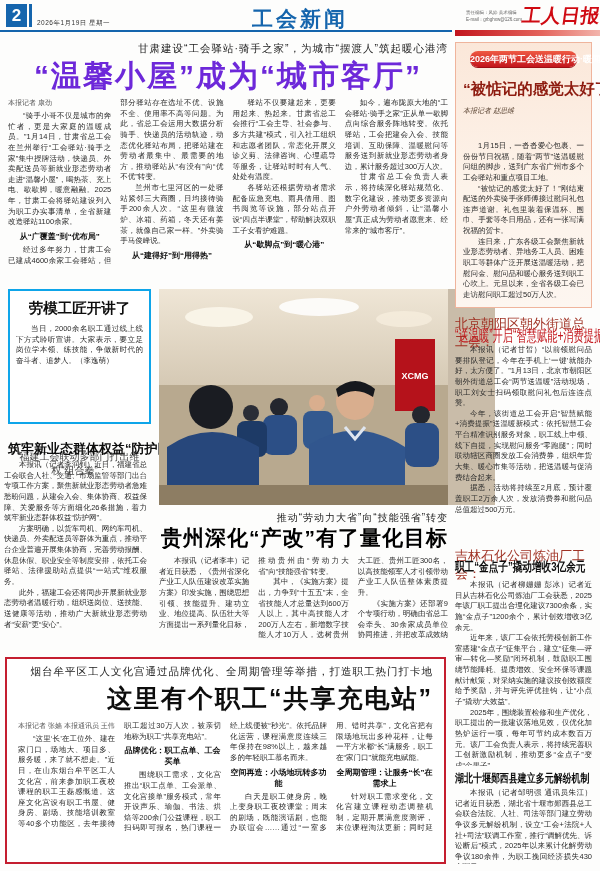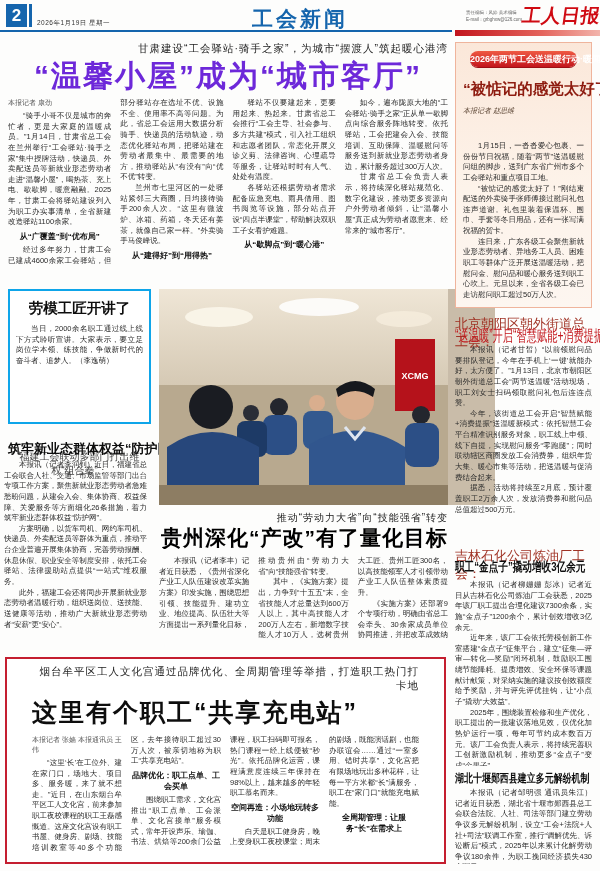--- a/index.html
+++ b/index.html
@@ -40,23 +40,23 @@
   .zhulao-body{position:absolute;left:4px;top:460px;width:143px;height:192px;overflow:hidden;}
   
   .photo{position:absolute;left:159px;top:289px;width:336px;height:216px;overflow:hidden;background:#c9bca9;}
   
   .gz-kicker{position:absolute;left:159px;top:511px;width:289px;font-size:10px;}
   .gz-headline{position:absolute;left:159px;top:524px;width:289px;text-align:right;
                font-size:21px;font-weight:900;letter-spacing:1px;color:#000000;white-space:nowrap;}
   .gz-body{position:absolute;left:159px;top:556px;width:289px;height:95px;column-count:3;}
   
   .bottom-box{position:absolute;left:5px;top:657px;width:441px;height:207px;border:2px solid #c41e2f;
-              box-sizing:border-box;padding:6px 25px;background:#fff;}
+              box-sizing:border-box;padding:6px 11px;background:#fff;}
   .bb-kicker{font-size:10.5px;}
-  .bb-headline{text-align:left;font-size:25px;font-weight:900;letter-spacing:2px;color:#0d0d0d;
+  .bb-headline{text-align:right;font-size:25px;font-weight:900;letter-spacing:2px;color:#0d0d0d;
                margin:3px 0 6px;white-space:nowrap;}
   .bb-body{column-count:4;height:122px;}
   
   .warm-box{position:absolute;left:455px;top:42px;width:137px;height:266px;box-sizing:border-box;
             border:1px solid #efb49c;background:linear-gradient(180deg,#fbe7d9,#fdf3ea 55%,#fdf6f0);
             padding:8px 7px;}
   .ribbon{width:107px;margin:0 auto;background:linear-gradient(180deg,#ef5a43,#c3151c);color:#fff;
           font-size:9px;font-weight:bold;text-align:center;line-height:16px;border-radius:9px;
           box-shadow:0 1px 0 #9d0f14;white-space:nowrap;}
   .warm-headline{text-align:center;font-size:15.5px;font-weight:900;color:#8e1c10;margin:12px 0 6px;

